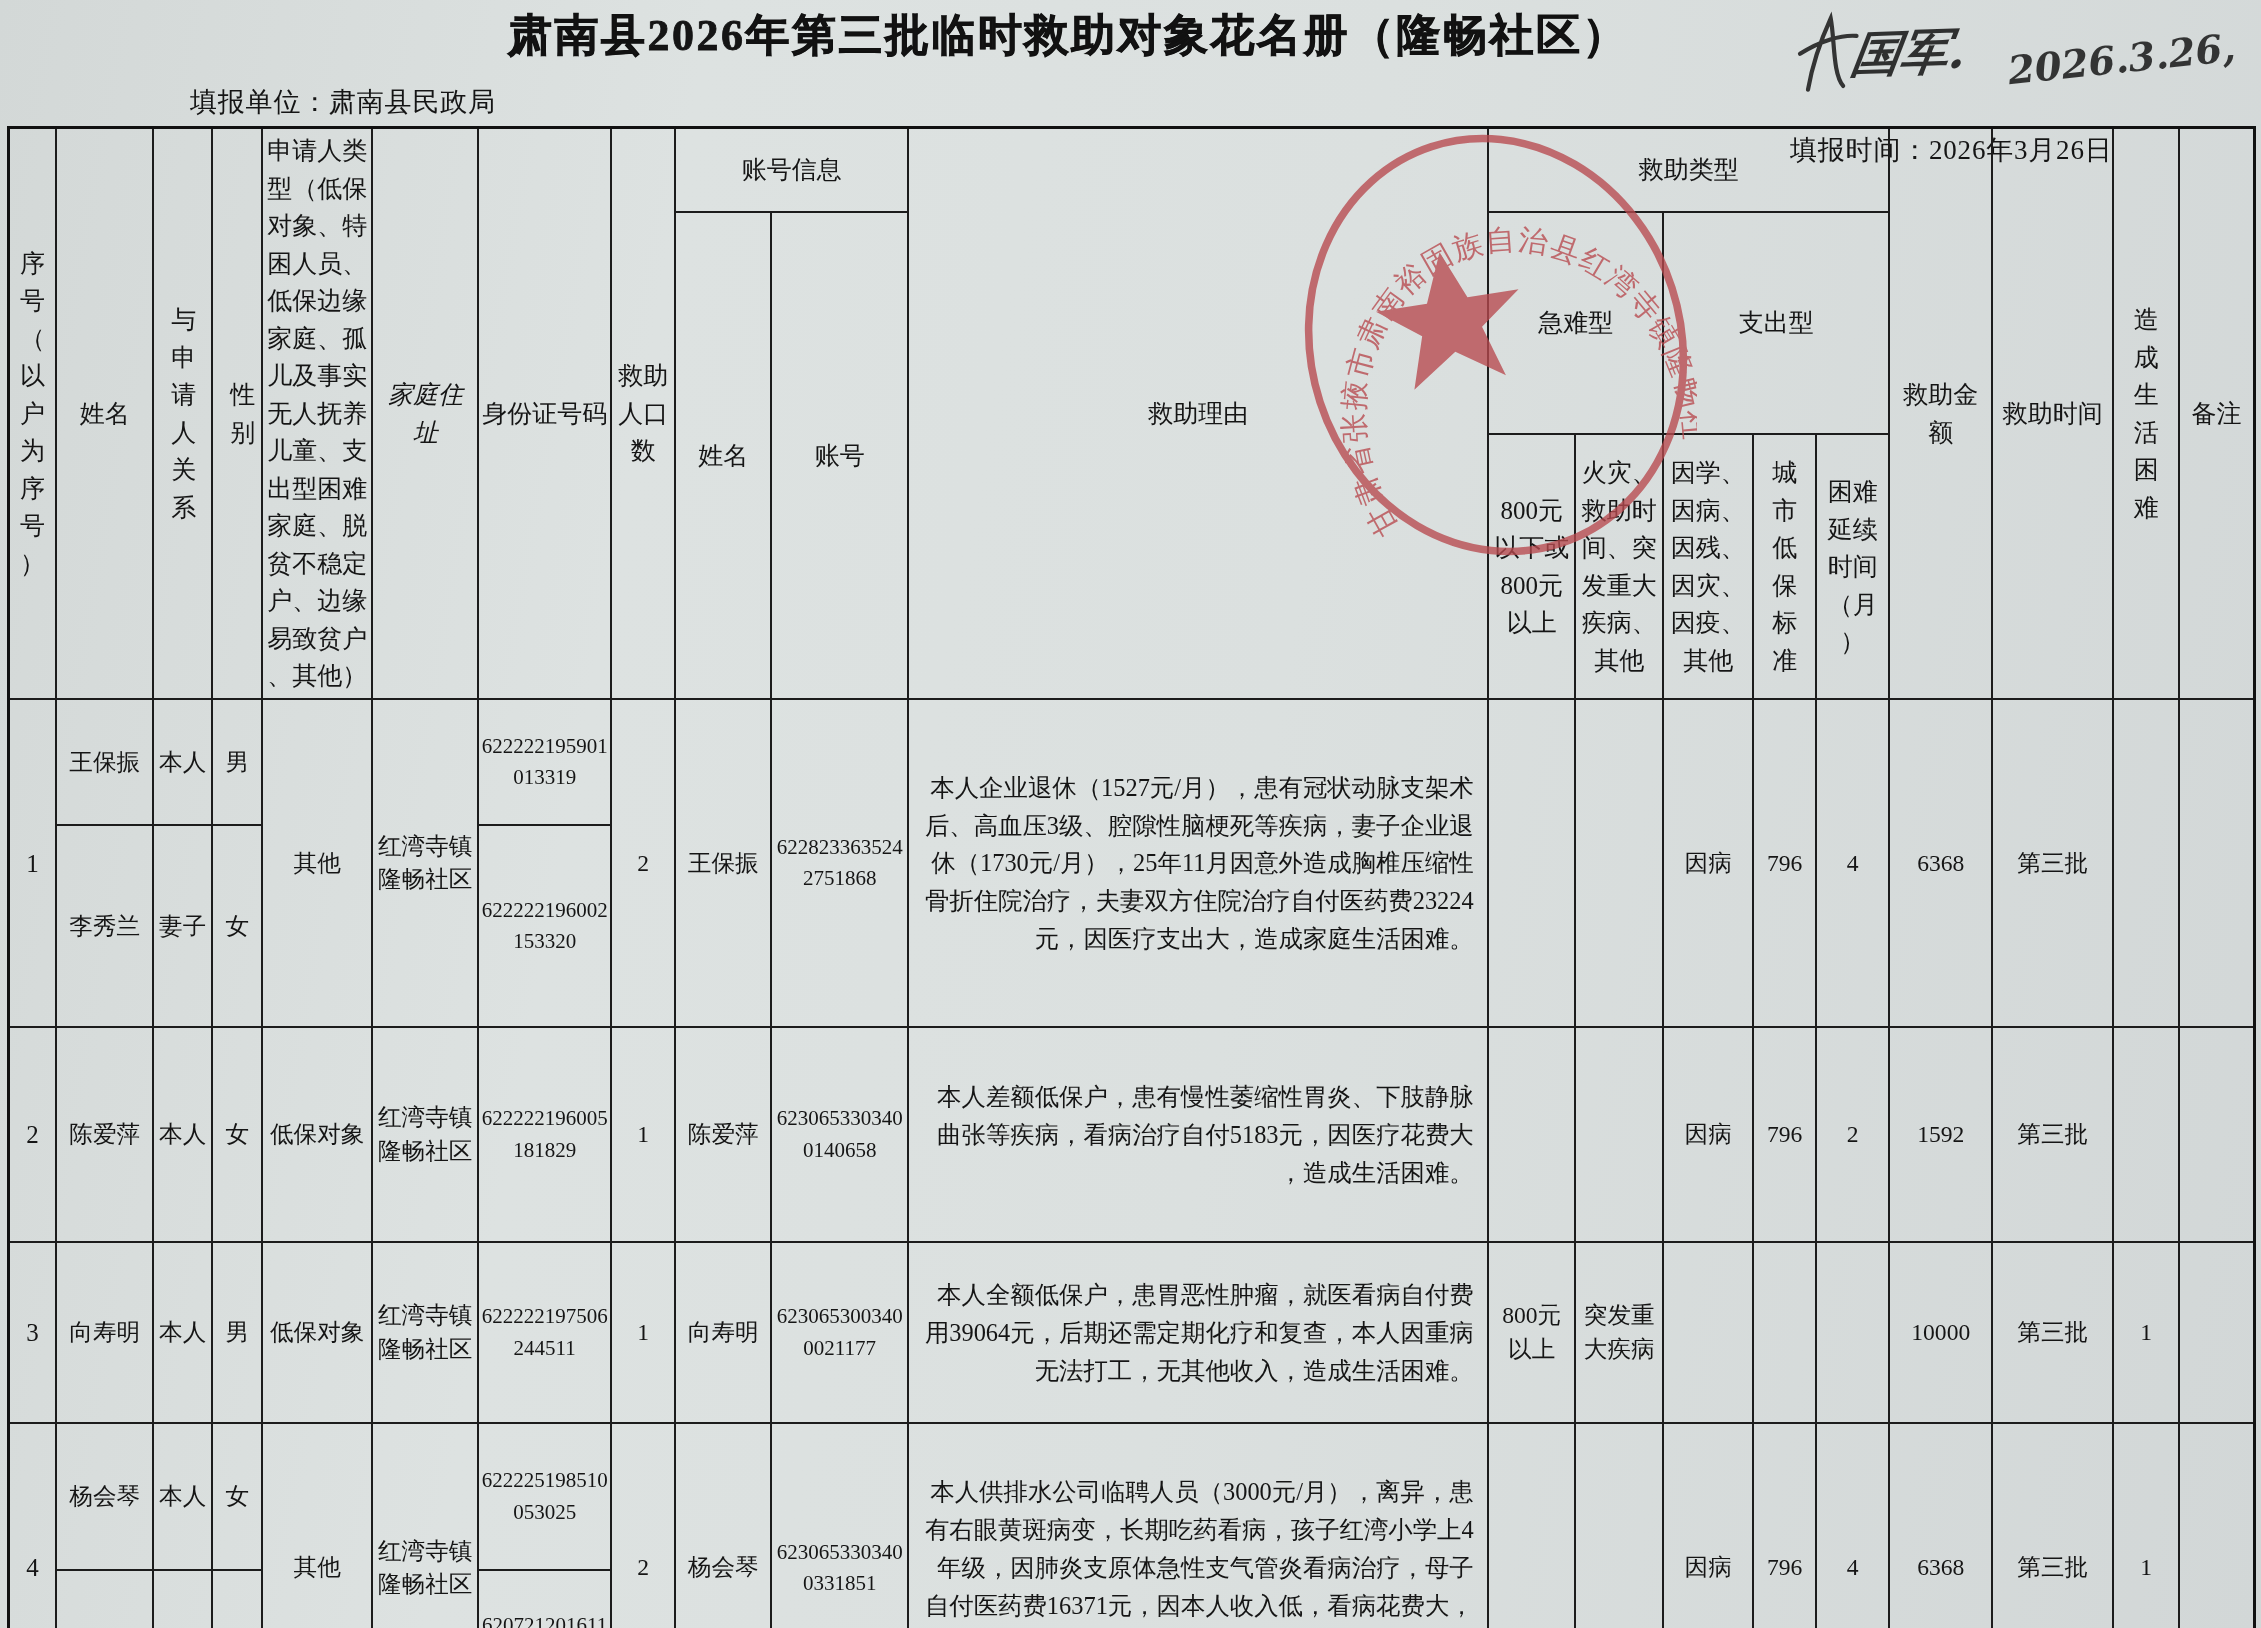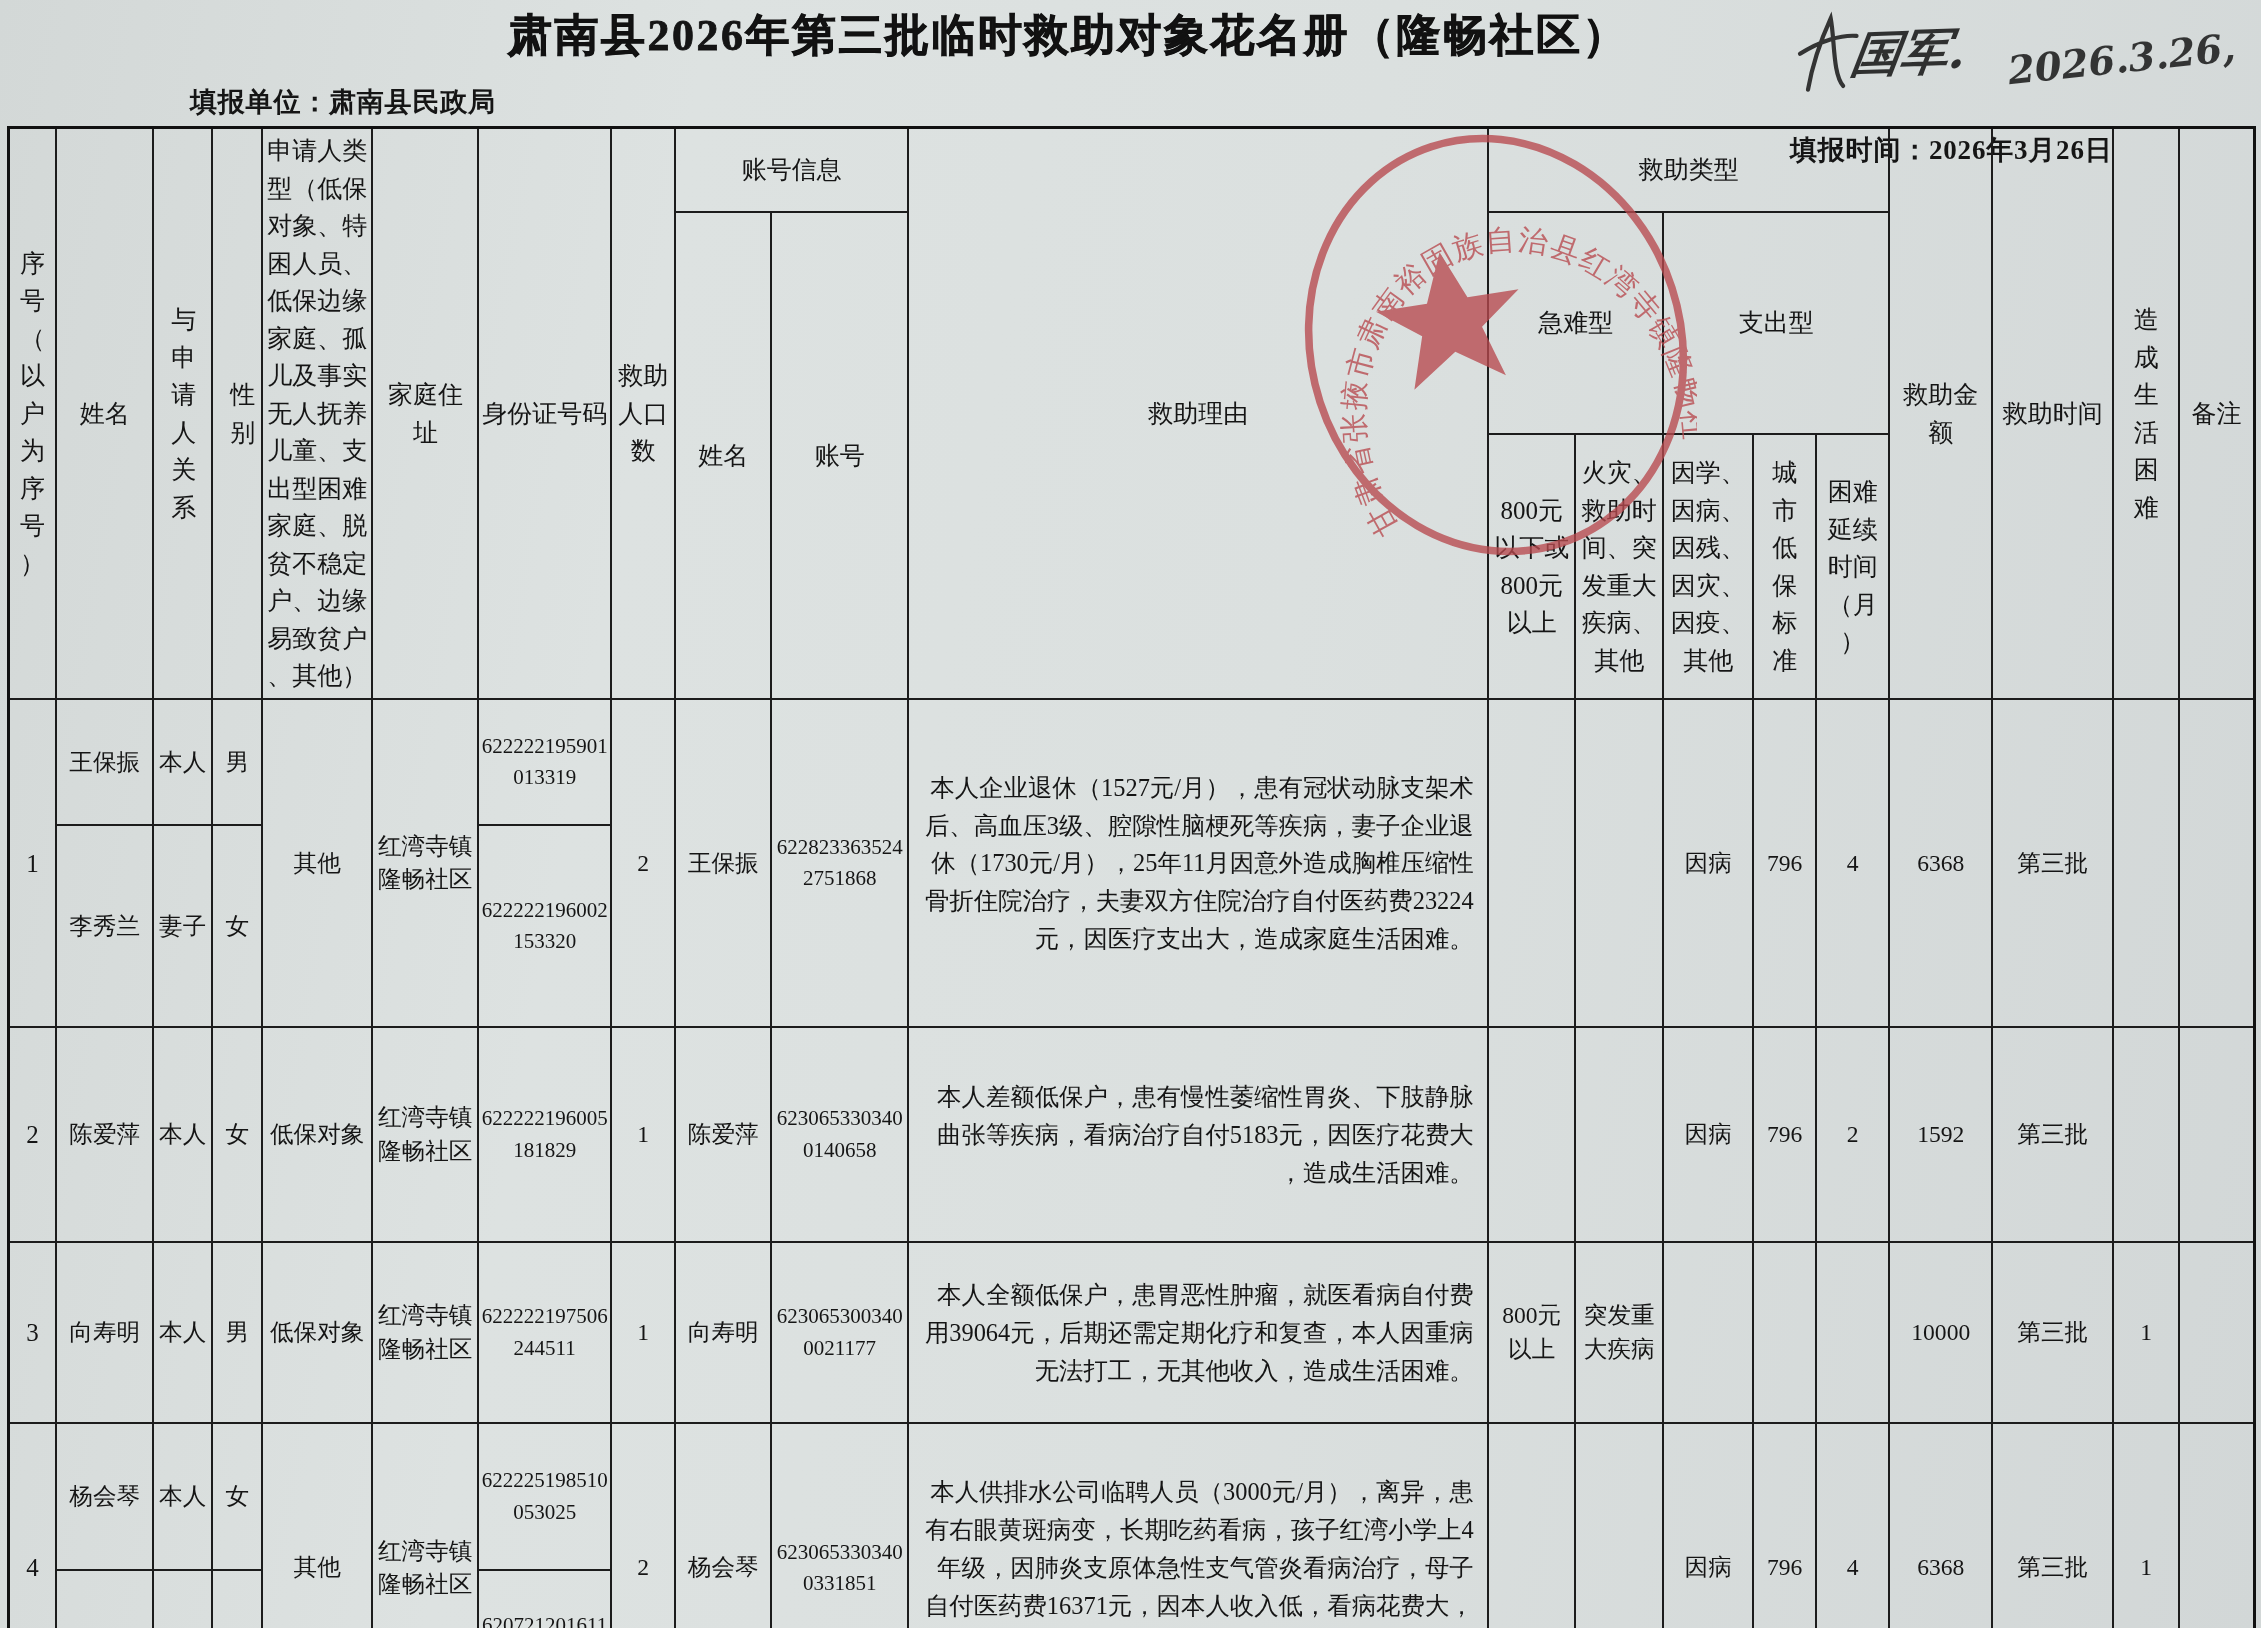--- a/index.html
+++ b/index.html
@@ -7,39 +7,39 @@
     width:2261px;height:1629px;position:relative;overflow:hidden;
     background:linear-gradient(100deg,#d3d8d7 0%,#dde2e1 28%,#dbe0df 55%,#d2d7d7 100%);
     font-family:"Liberation Serif","DejaVu Serif",serif;
     color:#151515;
   }
   .title{
     position:absolute;top:6px;left:0;width:2137px;text-align:center;
     font-size:44px;font-weight:bold;letter-spacing:2.5px;
     -webkit-text-stroke:0.8px #111;
   }
-  .sub-label{position:absolute;font-size:27px;letter-spacing:0.8px;font-weight:bold;}
+  .sub-label{position:absolute;font-size:27px;letter-spacing:0.8px;}
   .unit-label{top:84px;left:190px;}
   .time-label{top:84px;left:1790px;margin-top:48px;}
   table{
     position:absolute;top:126px;left:6.7px;width:2248px;
     border-collapse:collapse;table-layout:fixed;
     border:3.4px solid #111;
   }
   th,td{
     border:2.1px solid #1c1c1c;
     text-align:center;vertical-align:middle;
     word-break:break-all;line-break:anywhere;
     padding:3.4px 2.5px;
     font-weight:normal;
   }
   th{font-size:25px;line-height:1.5;}
   td{font-size:23.6px;line-height:1.42;}
   th.pad-wide{padding-left:17px;padding-right:17px;}
-  th.pad-mid{padding-left:11.8px;padding-right:11px;}
+  th.pad-mid{padding-left:11.8px;padding-right:11px;font-style:italic;}
   td.reason{
     text-align:right;font-size:24.4px;line-height:1.55;padding:8.4px 13.5px;
   }
   td.num{font-size:21px;letter-spacing:0px;line-height:1.5;}
   td.seq{font-size:25px;}
   tr.hr1{height:84px;}
   tr.hr2{height:114px;}
   tr.hr3{height:265px;}
   tr.r1a{height:126px;}
   tr.r1b{height:202px;}

